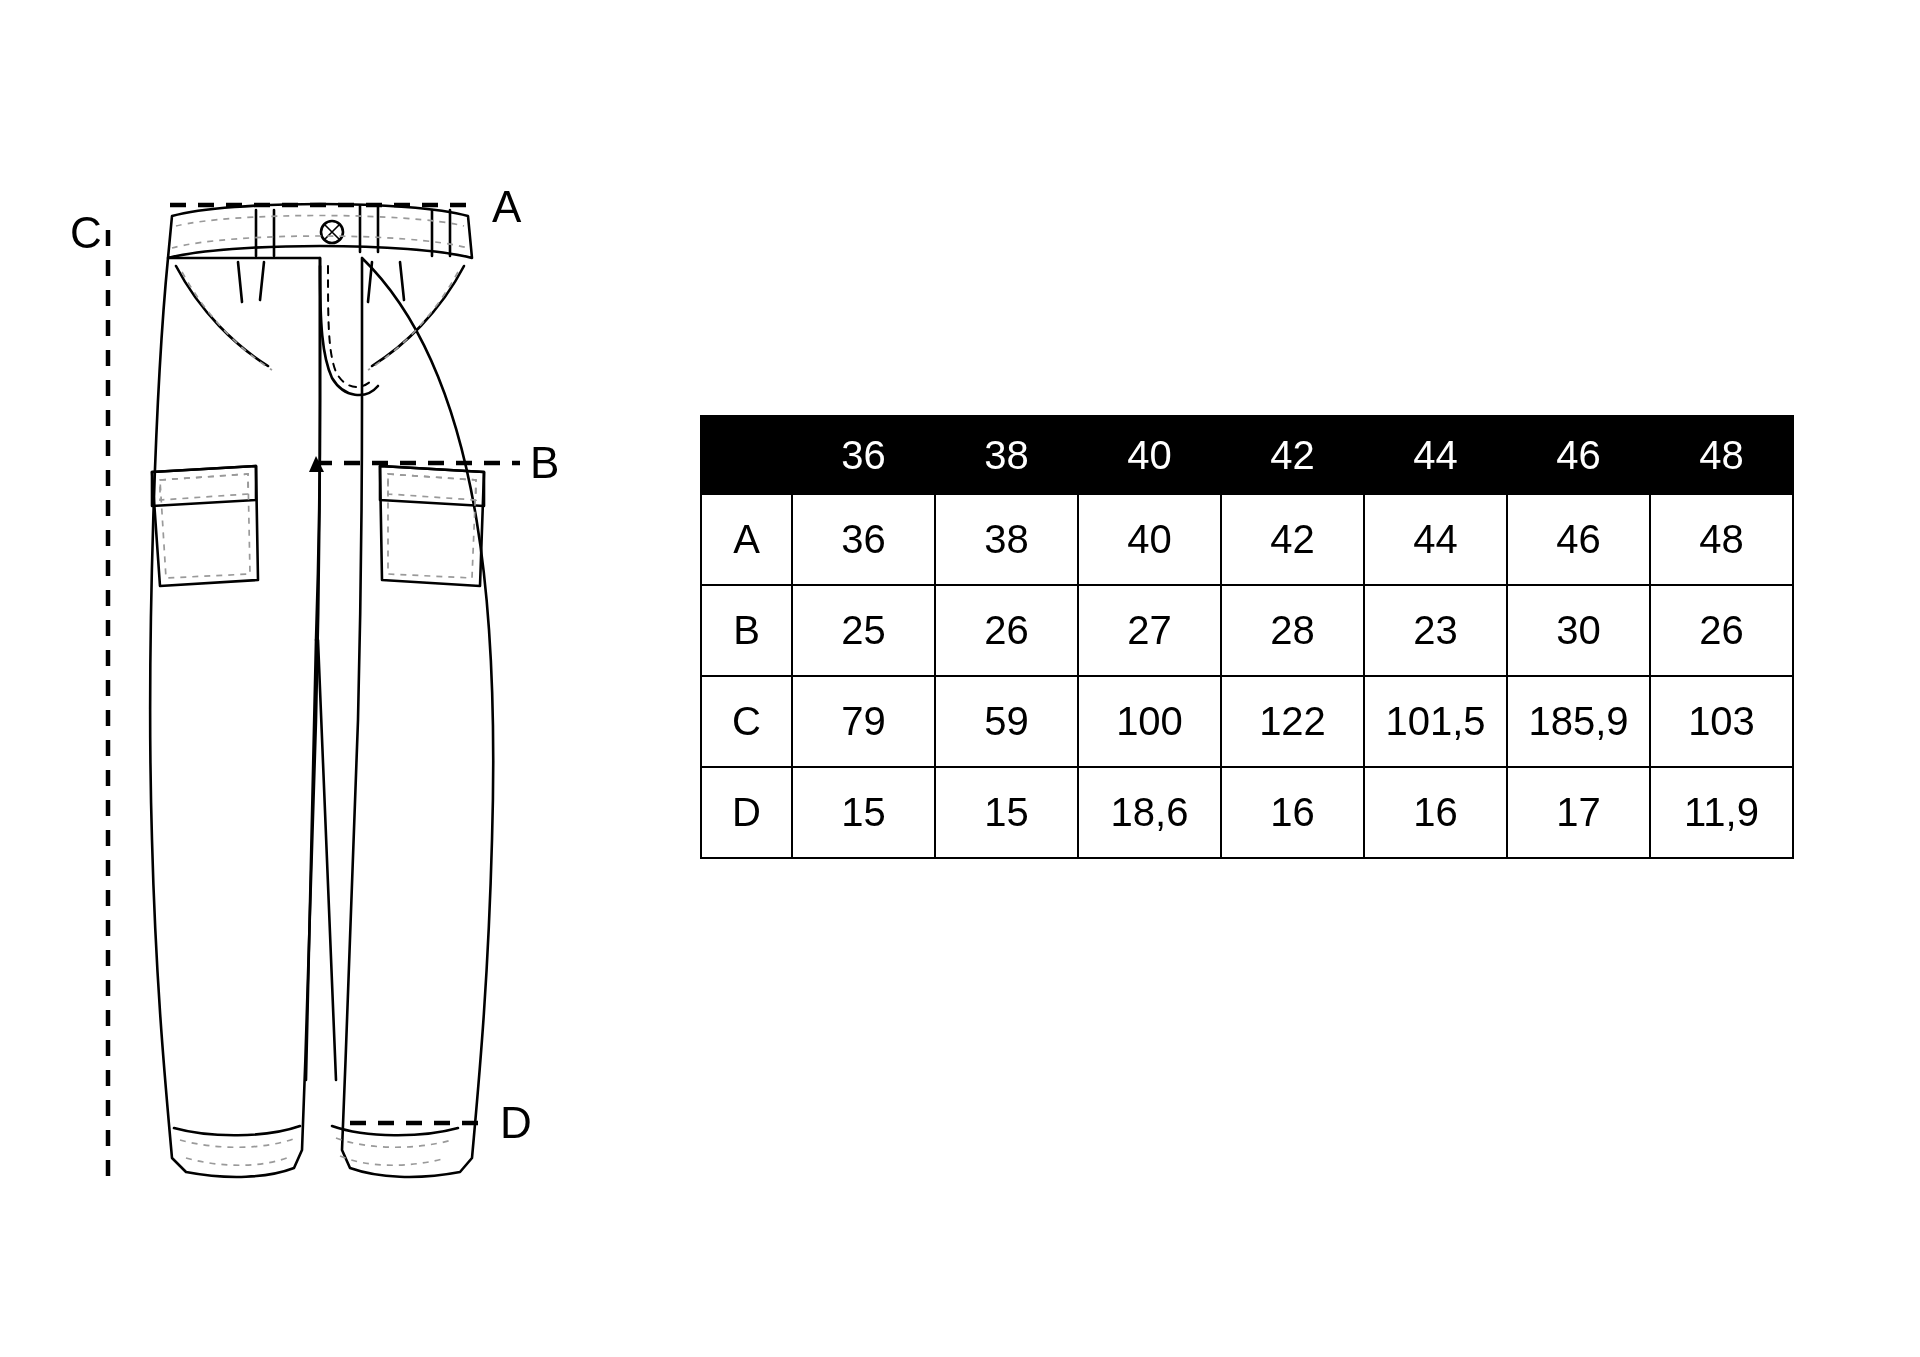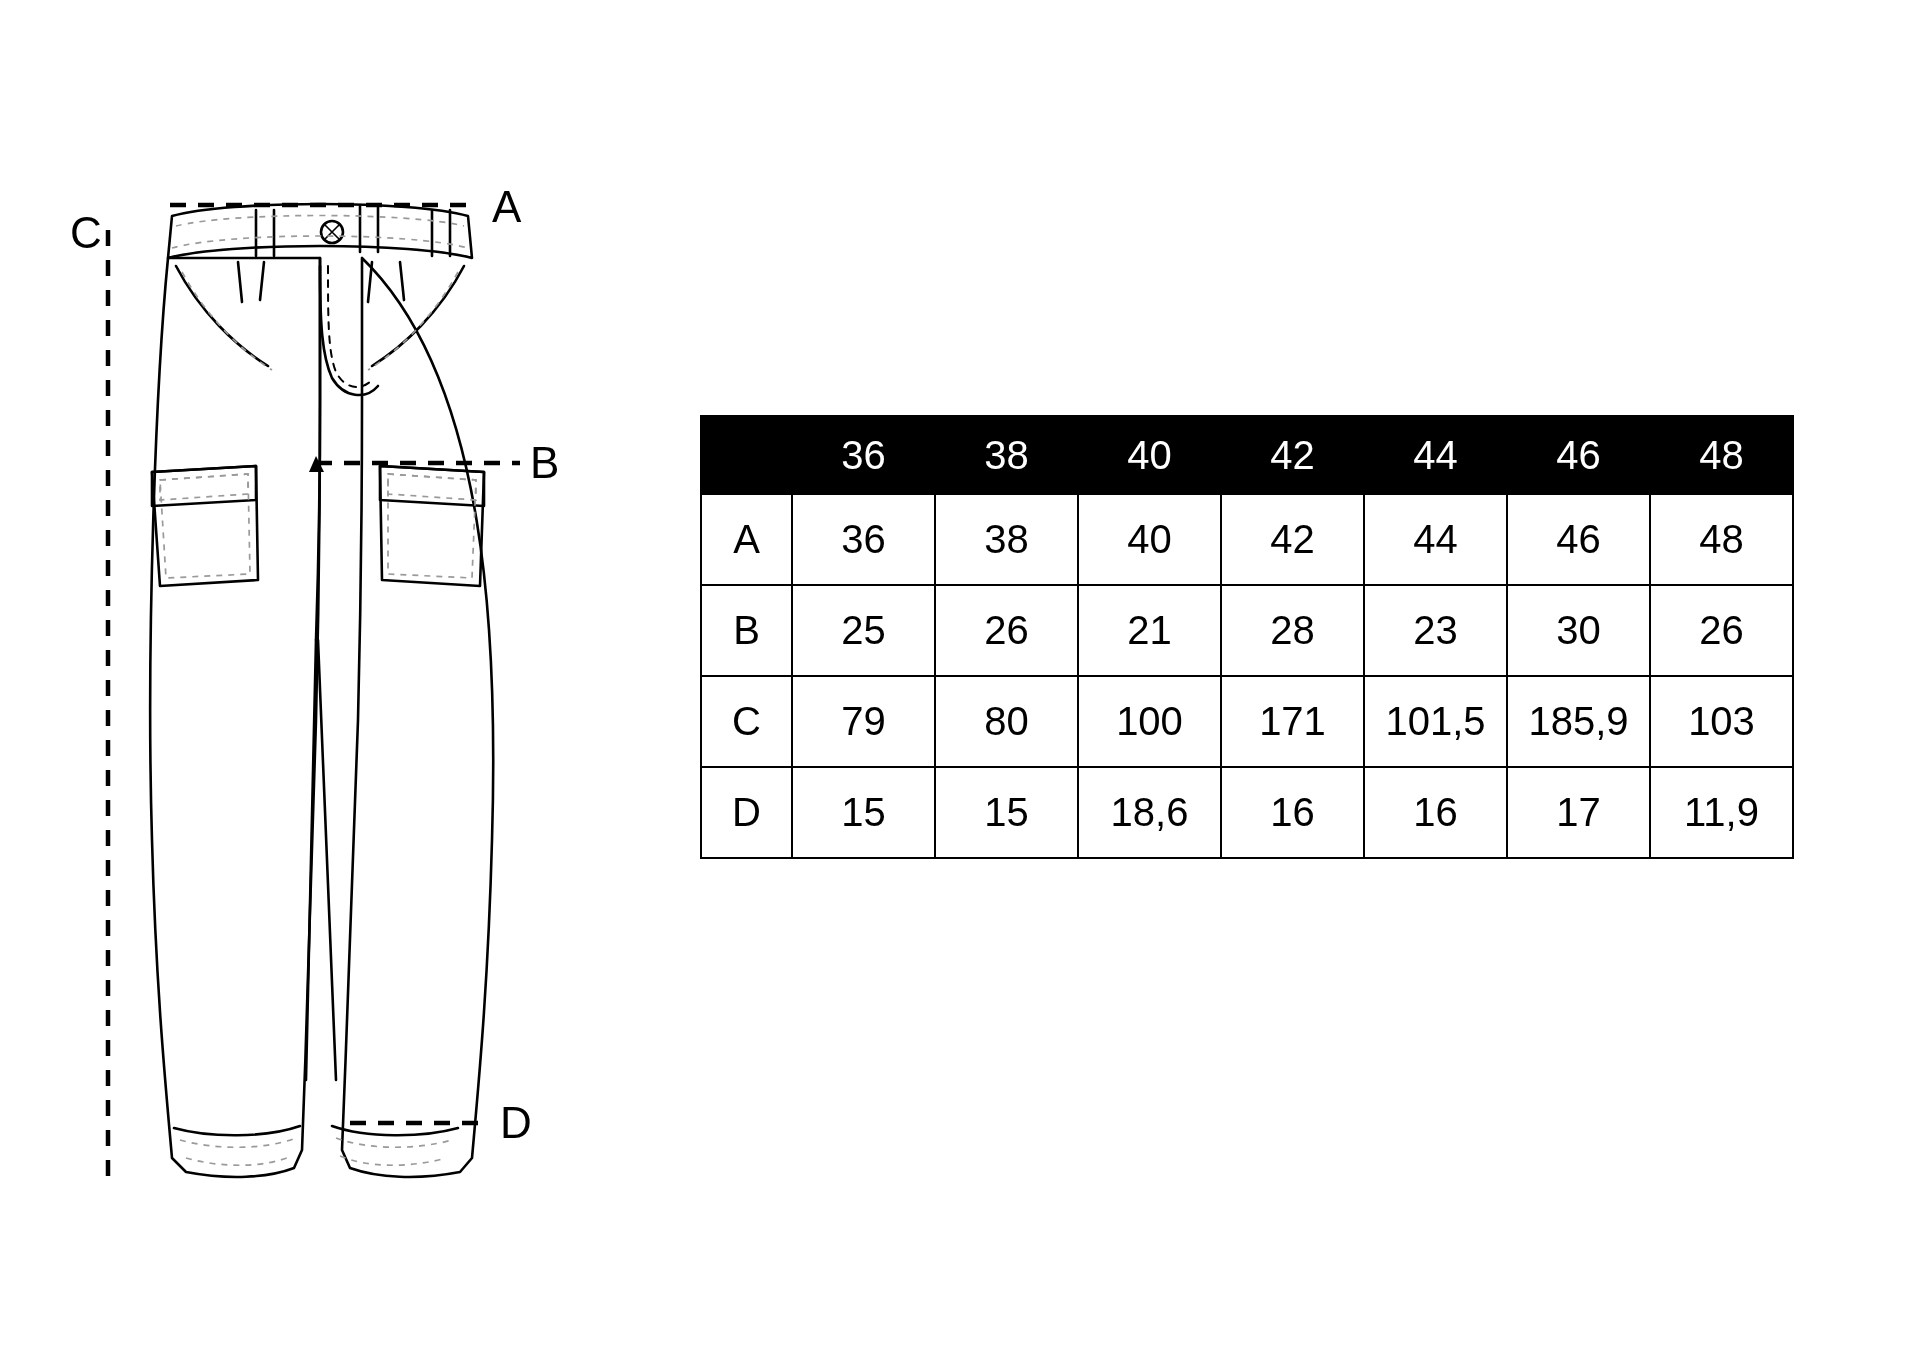--- a/index.html
+++ b/index.html
@@ -219,32 +219,32 @@
           <td>40</td>
           <td>42</td>
           <td>44</td>
           <td>46</td>
           <td>48</td>
         </tr>
         <tr>
           <td class="row-label">B</td>
           <td>25</td>
           <td>26</td>
-          <td>21</td>
+          <td>27</td>
           <td>28</td>
           <td>23</td>
           <td>30</td>
           <td>26</td>
         </tr>
         <tr>
           <td class="row-label">C</td>
           <td>79</td>
-          <td>80</td>
+          <td>59</td>
           <td>100</td>
-          <td>171</td>
+          <td>122</td>
           <td>101,5</td>
           <td>185,9</td>
           <td>103</td>
         </tr>
         <tr>
           <td class="row-label">D</td>
           <td>15</td>
           <td>15</td>
           <td>18,6</td>
           <td>16</td>

